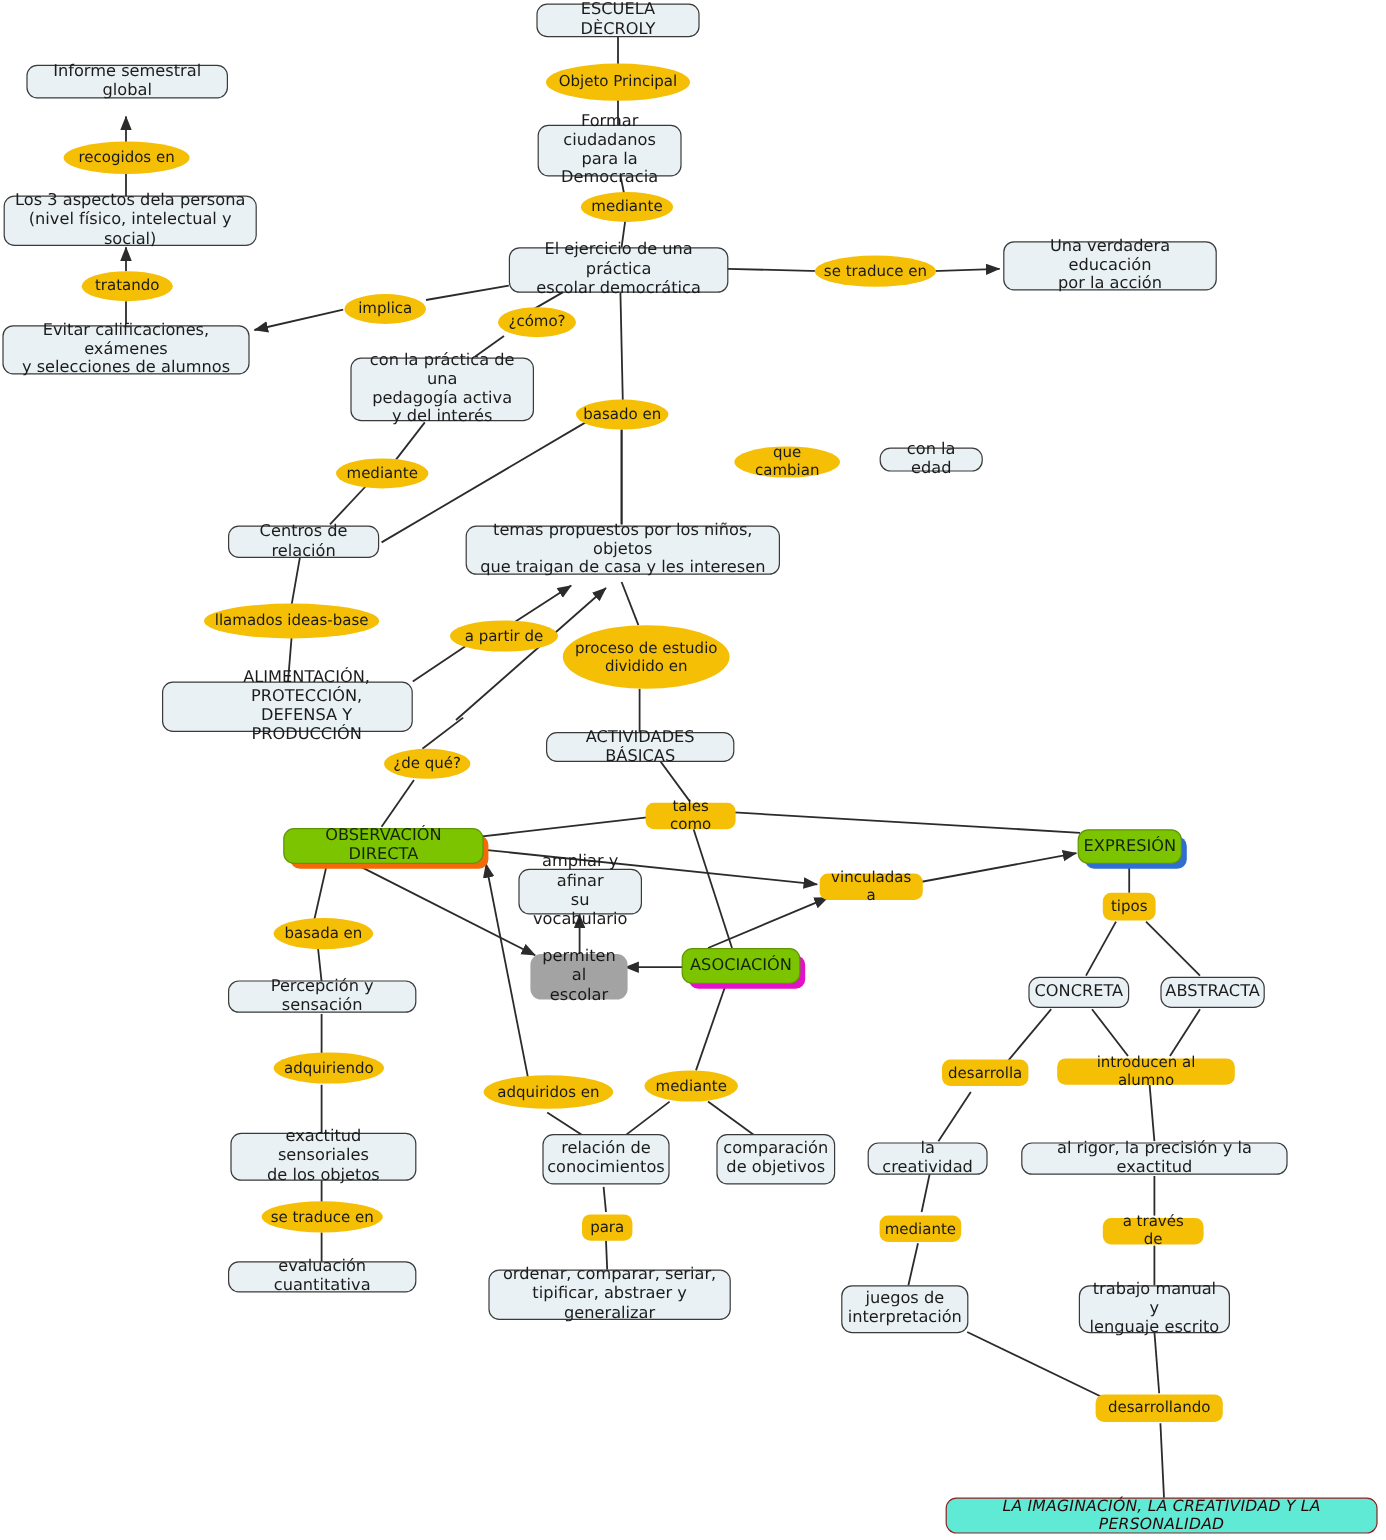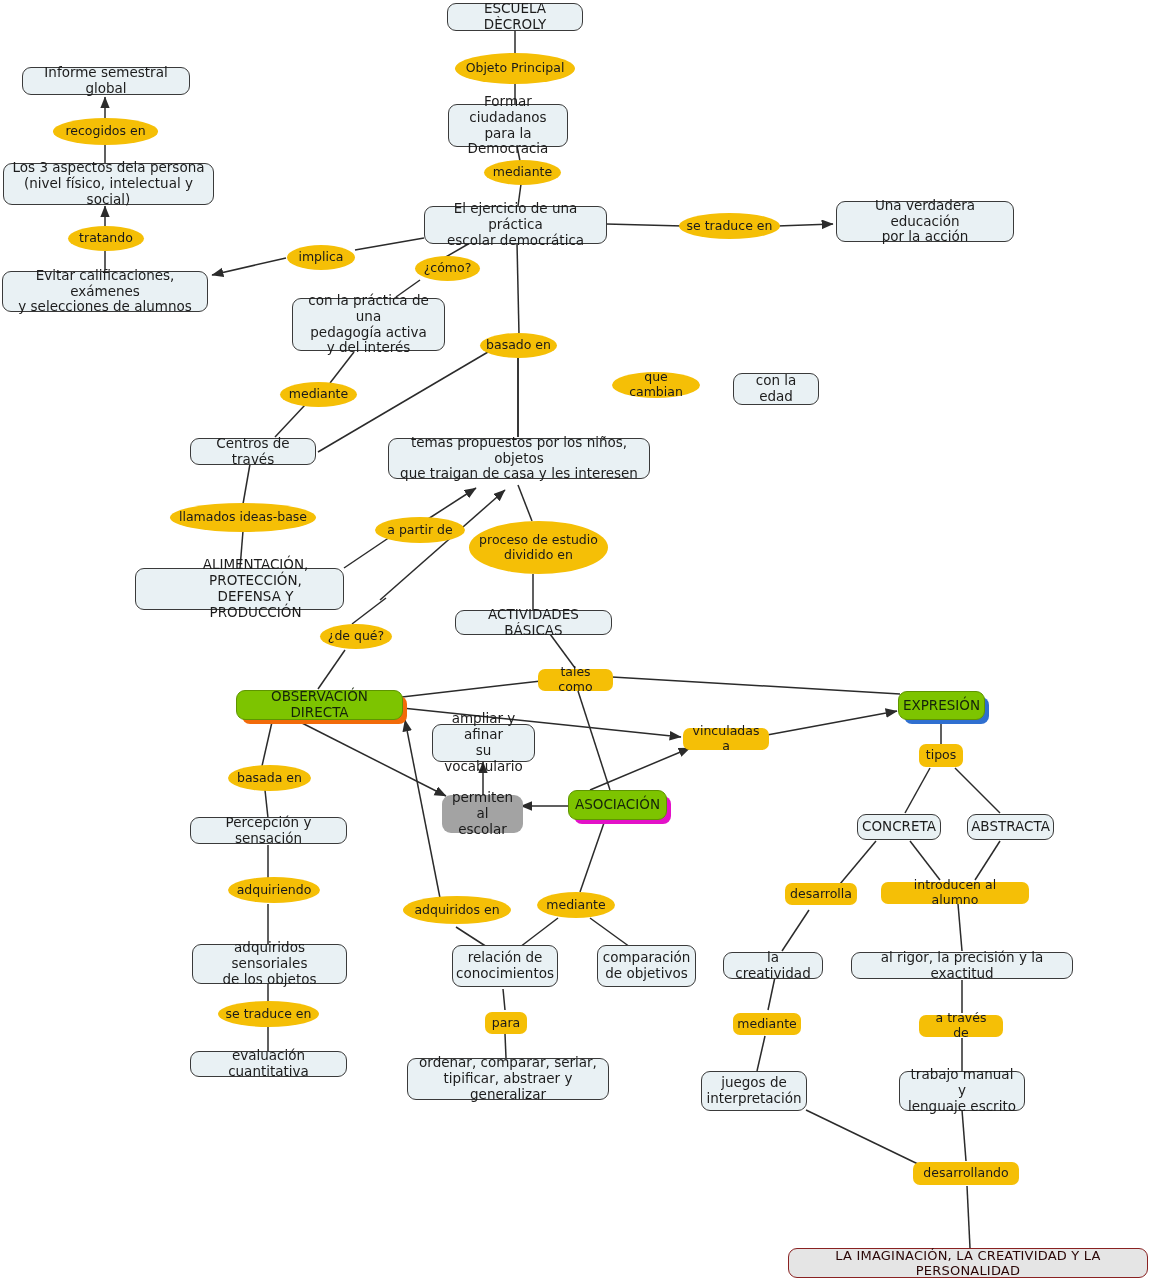--- a/index.html
+++ b/index.html
@@ -24,22 +24,22 @@
 
   
   .green{background:#7dc400;border:1px solid #5f9500;border-radius:9px;
          color:#15240a;font-size:13.5px;padding:4px 10px;font-weight:400;}
   .sh-orange{box-shadow:5px 5px 0 -1px #f26a0a;}
   .sh-magenta{box-shadow:5px 5px 0 -1px #e311c8;}
   .sh-blue{box-shadow:5px 5px 0 -1px #2f6fd0;}
 
   .yellowbox{background:#a3a3a3;border:none;border-radius:9px;color:#1a1a1a;
              font-size:13.5px;padding:4px 8px;}
-  .redbox{background:#e5e5e5;border:1px solid #8a2222;border-radius:9px;
-          color:#2a0606;font-size:13.5px;padding:5px 10px;letter-spacing:.2px;}
+  .redbox{background:#5eead4;border:1px solid #8a2222;border-radius:9px;
+          color:#2a0606;font-size:13.5px;padding:5px 10px;letter-spacing:.2px;font-style:italic;}
 </style>
 </head>
 <body>
 
 <div id="canvas">
 
   <svg id="links" xmlns="http://www.w3.org/2000/svg">
     <defs>
       <marker id="ah" markerWidth="9" markerHeight="9" refX="7.6" refY="3.2" orient="auto" markerUnits="strokeWidth">
         <path d="M0,0 L8,3.2 L0,6.4 z" fill="#2b2b2b"></path>
@@ -179,45 +179,45 @@
   <div class="node box" style="left:2px;top:271px;width:206px;height:41px;white-space:pre-line;">Evitar calificaciones, exámenes
 y selecciones de alumnos</div>
 
   <div class="node ell" style="left:68px;top:226px;width:76px;height:25px;">tratando</div>
 
   <div class="node box" style="left:3px;top:163px;width:211px;height:42px;white-space:pre-line;">Los 3 aspectos dela persona
 (nivel físico, intelectual y social)</div>
 
   <div class="node ell" style="left:53px;top:118px;width:105px;height:27px;">recogidos en</div>
 
-  <div class="node box" style="left:22px;top:67px;width:168px;height:28px;">Informe semestral global</div>
+  <div class="node box" style="left:22px;top:54px;width:168px;height:28px;">Informe semestral global</div>
 
   <div class="node ell" style="left:415px;top:256px;width:65px;height:25px;">¿cómo?</div>
 
   <div class="node box" style="left:292px;top:298px;width:153px;height:53px;white-space:pre-line;">con la práctica de una
 pedagogía activa
 y del interés</div>
 
   <div class="node ell" style="left:280px;top:382px;width:77px;height:25px;">mediante</div>
 
-  <div class="node box" style="left:190px;top:438px;width:126px;height:27px;">Centros de través</div>
+  <div class="node box" style="left:190px;top:438px;width:126px;height:27px;">Centros de relación</div>
 
   <div class="node ell" style="left:170px;top:503px;width:146px;height:29px;">llamados ideas-base</div>
 
   <div class="node box" style="left:135px;top:568px;width:209px;height:42px;white-space:pre-line;padding-left:40px;">ALIMENTACIÓN, PROTECCIÓN,
 DEFENSA Y PRODUCCIÓN</div>
 
   <div class="node ell" style="left:480px;top:333px;width:77px;height:25px;">basado en</div>
 
   <div class="node box" style="left:388px;top:438px;width:262px;height:41px;white-space:pre-line;">temas propuestos por los niños, objetos
 que traigan de casa y les interesen</div>
 
   <div class="node ell" style="left:612px;top:372px;width:88px;height:26px;">que cambian</div>
 
-  <div class="node box" style="left:733px;top:373px;width:86px;height:32px;">con la edad</div>
+  <div class="node box" style="left:733px;top:373px;width:86px;height:20px;">con la edad</div>
 
   <div class="node ell" style="left:375px;top:517px;width:90px;height:26px;text-align:right;">a partir de</div>
 
   <div class="node ell" style="left:469px;top:521px;width:139px;height:53px;white-space:pre-line;">proceso de estudio
 dividido en</div>
 
   <div class="node box" style="left:455px;top:610px;width:157px;height:25px;">ACTIVIDADES BÁSICAS</div>
 
   <div class="node ell" style="left:320px;top:624px;width:72px;height:25px;">¿de qué?</div>
 
@@ -236,21 +236,21 @@
 escolar</div>
 
   <div class="node pill" style="left:683px;top:728px;width:86px;height:22px;">vinculadas a</div>
 
   <div class="node ell" style="left:228px;top:765px;width:83px;height:26px;">basada en</div>
 
   <div class="node box" style="left:190px;top:817px;width:157px;height:27px;">Percepción y sensación</div>
 
   <div class="node ell" style="left:228px;top:877px;width:92px;height:26px;">adquiriendo</div>
 
-  <div class="node box" style="left:192px;top:944px;width:155px;height:40px;white-space:pre-line;">adquiridos sensoriales
+  <div class="node box" style="left:192px;top:944px;width:155px;height:40px;white-space:pre-line;">exactitud sensoriales
 de los objetos</div>
 
   <div class="node ell" style="left:218px;top:1001px;width:101px;height:26px;">se traduce en</div>
 
   <div class="node box" style="left:190px;top:1051px;width:157px;height:26px;">evaluación cuantitativa</div>
 
   <div class="node ell" style="left:403px;top:896px;width:108px;height:28px;">adquiridos en</div>
 
   <div class="node ell" style="left:537px;top:892px;width:78px;height:26px;">mediante</div>
 

